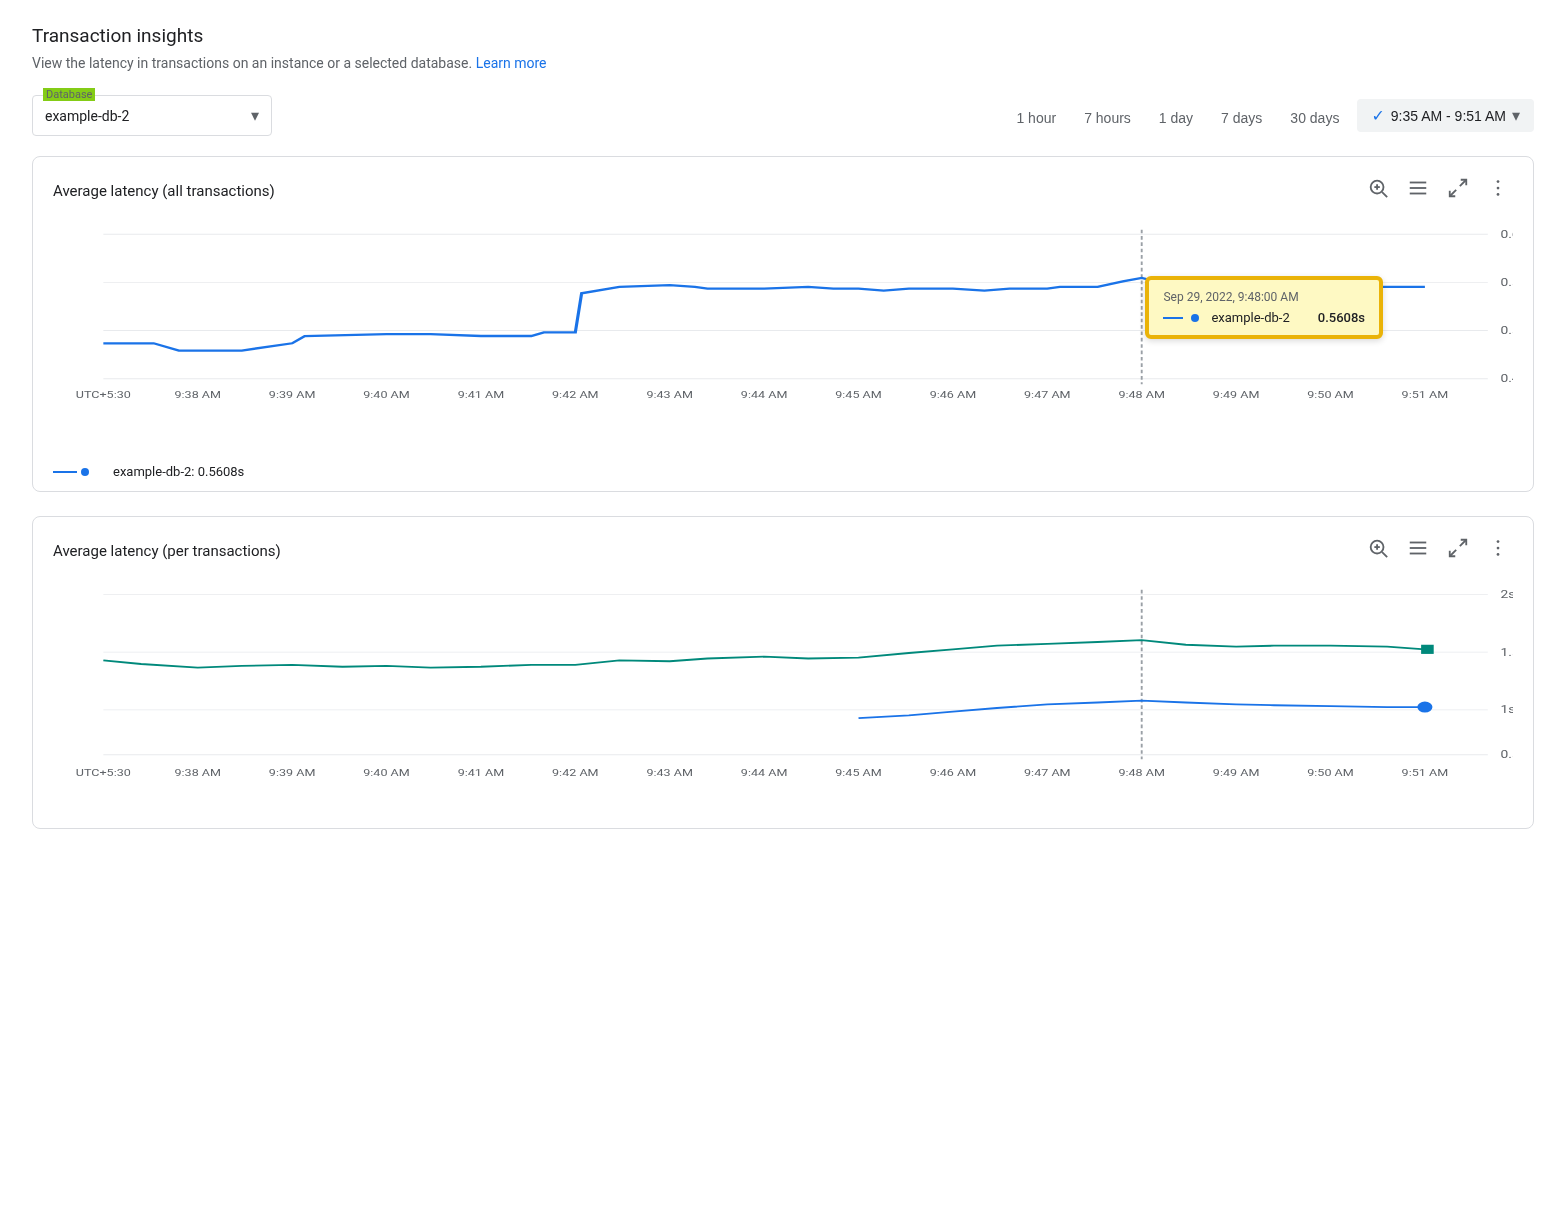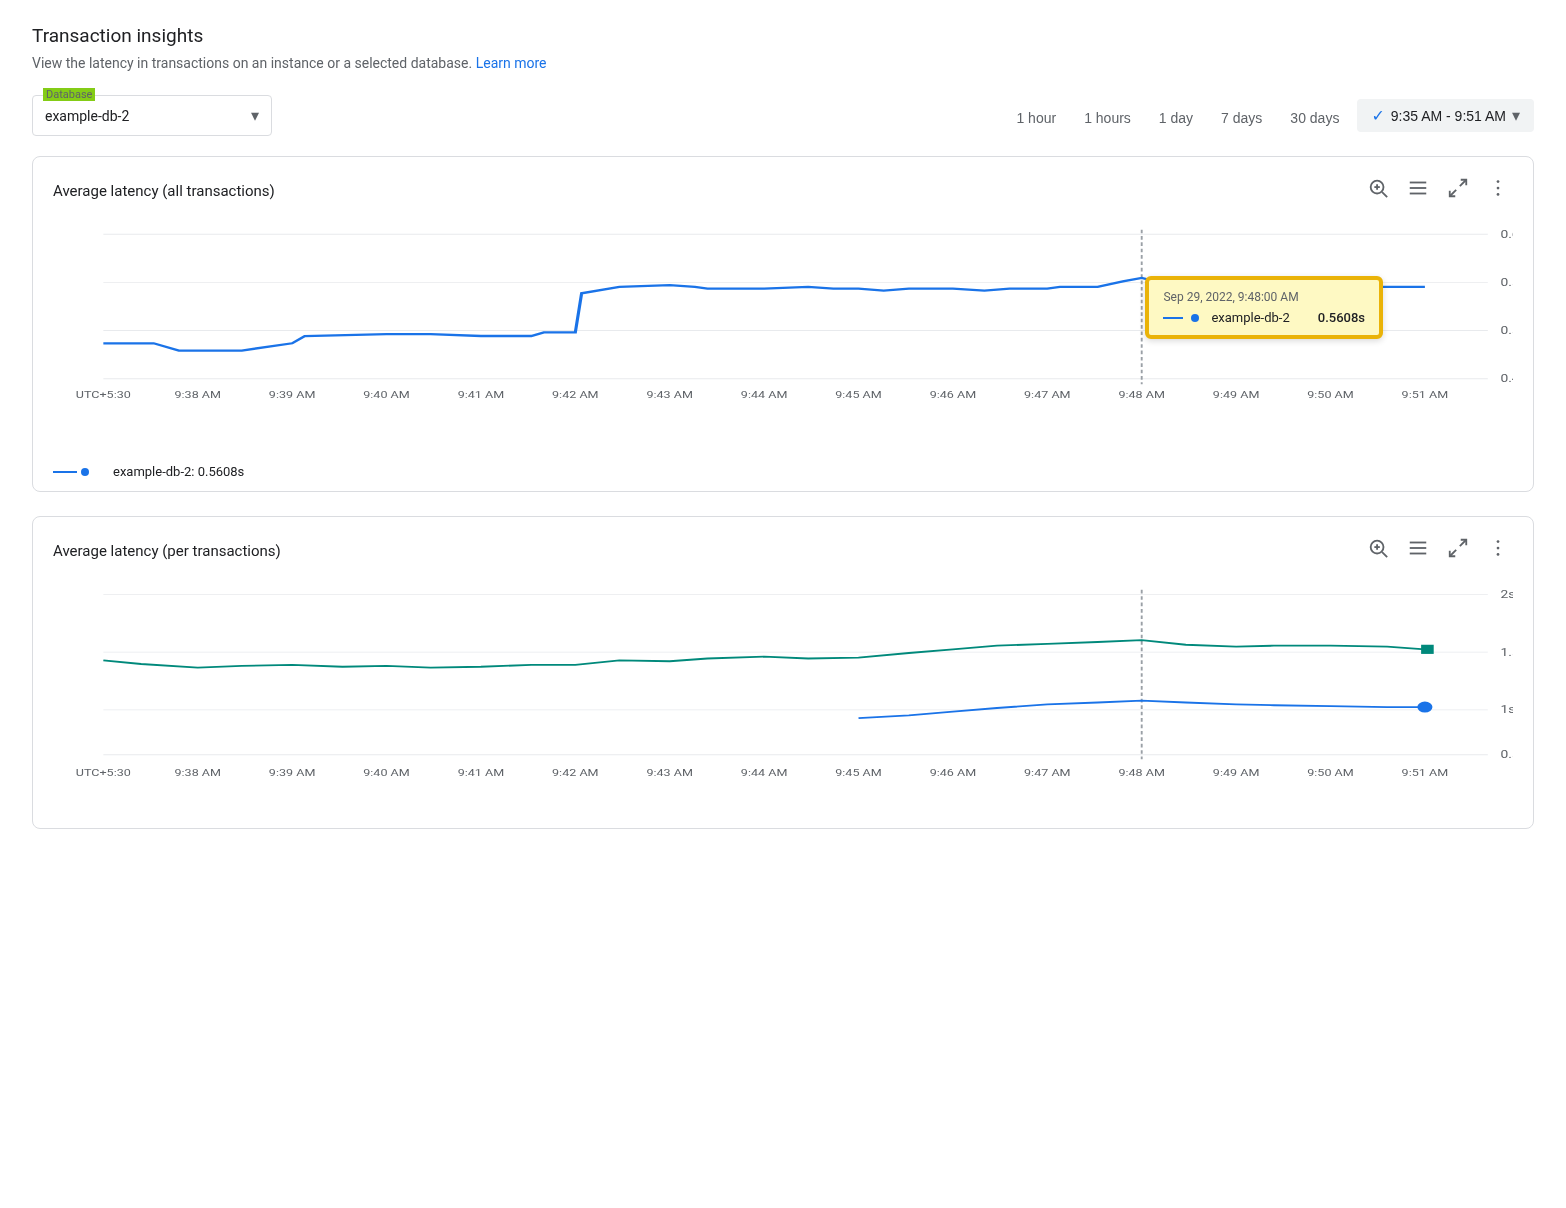--- a/index.html
+++ b/index.html
@@ -188,21 +188,21 @@
   <div class="db-select-wrapper">
     <span class="db-select-label">Database</span>
     <div class="db-select-value">
       <span>example-db-2</span>
       <span class="chevron">▾</span>
     </div>
   </div>
 
   <div class="time-controls">
     <button class="time-btn">1 hour</button>
-    <button class="time-btn">1 hours</button>
+    <button class="time-btn">7 hours</button>
     <button class="time-btn">1 day</button>
     <button class="time-btn">7 days</button>
     <button class="time-btn">30 days</button>
     <button class="time-range-btn">
       <span class="check">✓</span>
       <span>9:35 AM - 9:51 AM</span>
       <span class="arrow">▾</span>
     </button>
   </div>
 </div>

